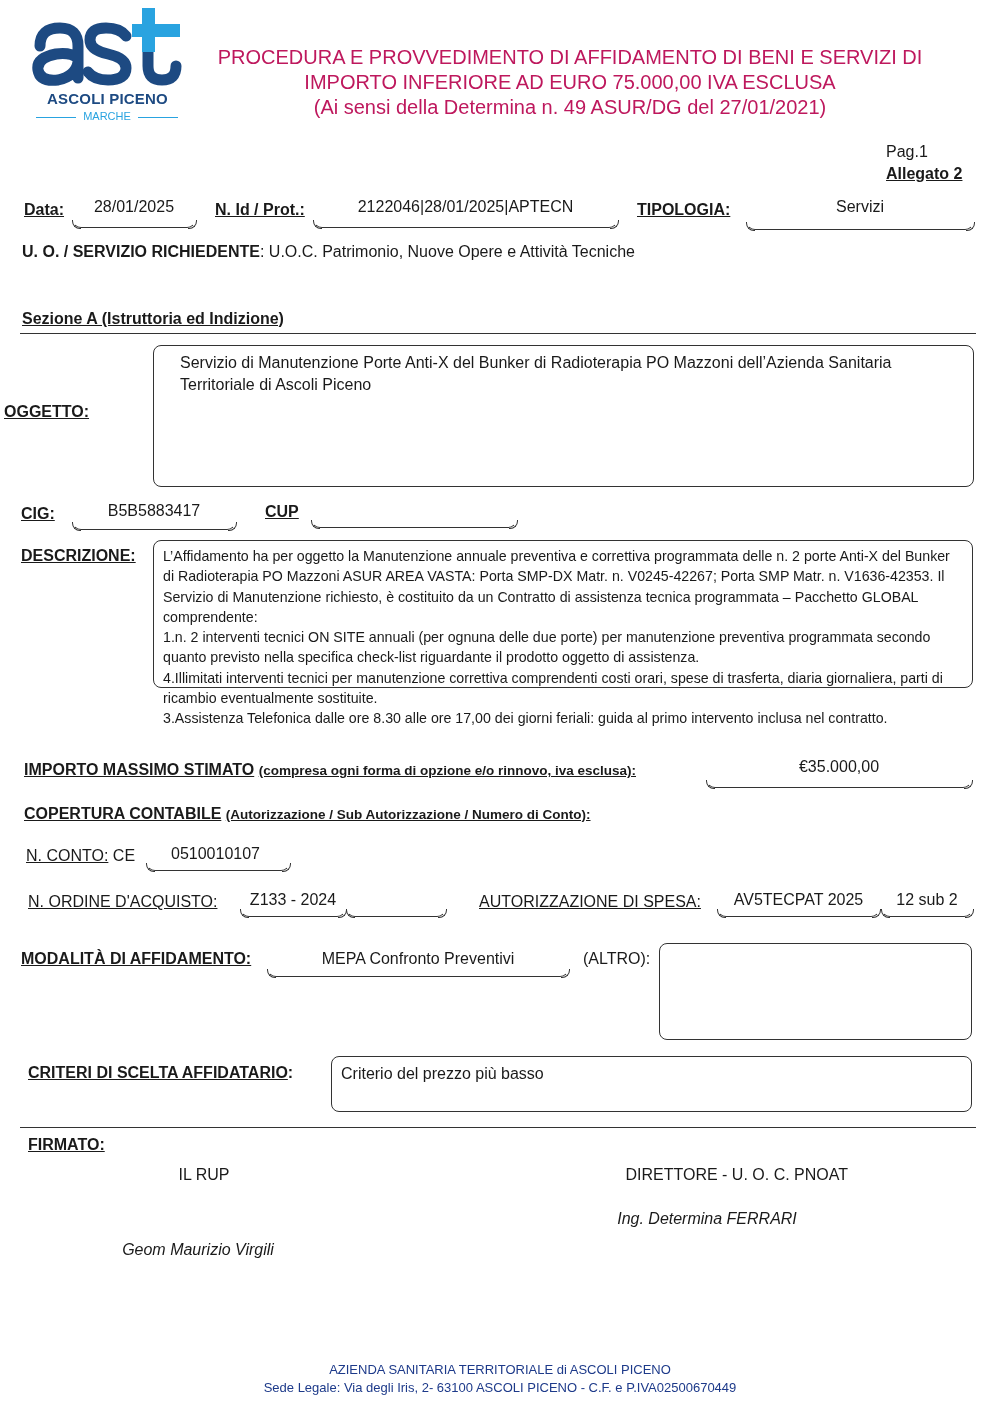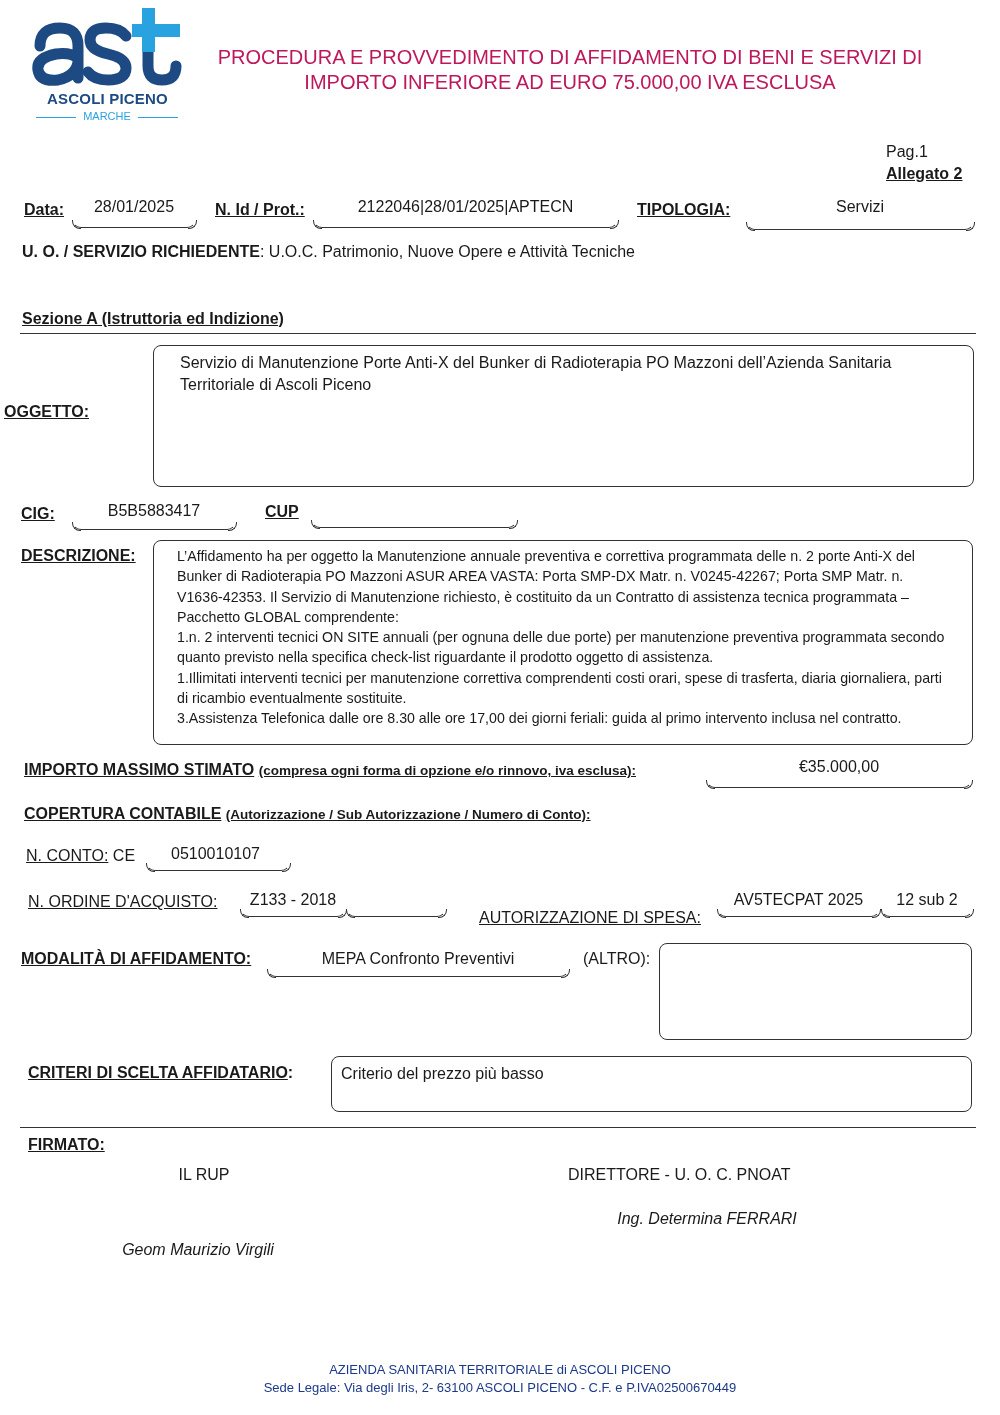--- a/index.html
+++ b/index.html
@@ -34,20 +34,21 @@
   </svg>
   <div class="abs logo-text b" style="left:0; top:84px; width:155px; text-align:center; font-size:15px; color:#1d4a82; letter-spacing:0.2px;">ASCOLI PICENO</div>
   <div class="abs" style="left:6px; top:111px; width:40px; border-top:1px solid #29a3e0;"></div>
   <div class="abs logo-text" style="left:46px; top:104px; width:62px; text-align:center; font-size:11px; color:#29a3e0;">MARCHE</div>
   <div class="abs" style="left:108px; top:111px; width:40px; border-top:1px solid #29a3e0;"></div>
 </div>
 
 <div class="abs" style="left:200px; top:45px; width:740px; text-align:center; font-size:20px; line-height:25px; color:#be185d;">
   <div>PROCEDURA E PROVVEDIMENTO DI AFFIDAMENTO DI BENI E SERVIZI DI</div>
   <div>IMPORTO INFERIORE AD EURO 75.000,00 IVA ESCLUSA</div>
+  <div>(Ai sensi della Determina n. 49 ASUR/DG del 27/01/2021)</div>
 </div>
 
 <div class="abs" style="left:886px; top:143px; font-size:16px;">Pag.1</div>
 <div class="abs b u" style="left:886px; top:165px; font-size:16px;">Allegato 2</div>
 
 <div class="abs b u" style="left:24px; top:201px;">Data:</div>
 <div class="field" style="left:72px; top:198px; width:124px; height:30px;"><span>28/01/2025</span></div>
 
 <div class="abs b u" style="left:215px; top:201px;">N. Id / Prot.:</div>
 <div class="field" style="left:313px; top:198px; width:305px; height:30px;"><span>2122046|28/01/2025|APTECN</span></div>
@@ -64,24 +65,24 @@
 
 <div class="abs b u" style="left:4px; top:356px;margin-top:47px;">OGGETTO:</div>
 <div class="box" style="left:153px; top:345px; width:821px; height:142px; padding-right:40px;padding-left:26px;">Servizio di Manutenzione Porte Anti-X del Bunker di Radioterapia PO Mazzoni dell’Azienda Sanitaria Territoriale di Ascoli Piceno</div>
 
 <div class="abs b u" style="left:21px; top:505px;">CIG:</div>
 <div class="field" style="left:72px; top:502px; width:164px; height:28px;"><span>B5B5883417</span></div>
 <div class="abs b u" style="left:265px; top:503px;">CUP</div>
 <div class="field" style="left:311px; top:500px; width:206px; height:28px;"><span></span></div>
 
 <div class="abs b u" style="left:21px; top:547px;">DESCRIZIONE:</div>
-<div class="box" style="left:153px; top:540px; width:820px; height:205px; font-size:14.2px; line-height:20.3px; padding:5px 23px;">
+<div class="box" style="left:153px; top:540px; width:820px; height:148px; font-size:14.2px; line-height:20.3px; padding:5px 9px;">
   <div>L’Affidamento ha per oggetto la Manutenzione annuale preventiva e correttiva programmata delle n. 2 porte Anti-X del Bunker di Radioterapia PO Mazzoni ASUR AREA VASTA: Porta SMP-DX Matr. n. V0245-42267; Porta SMP Matr. n. V1636-42353. Il Servizio di Manutenzione richiesto, è costituito da un Contratto di assistenza tecnica programmata – Pacchetto GLOBAL comprendente:</div>
   <div>1.n. 2 interventi tecnici ON SITE annuali (per ognuna delle due porte) per manutenzione preventiva programmata secondo quanto previsto nella specifica check-list riguardante il prodotto oggetto di assistenza.</div>
-  <div>1.Illimitati interventi tecnici per manutenzione correttiva comprendenti costi orari, spese di trasferta, diaria giornaliera, parti di ricambio eventualmente sostituite.</div>
+  <div>4.Illimitati interventi tecnici per manutenzione correttiva comprendenti costi orari, spese di trasferta, diaria giornaliera, parti di ricambio eventualmente sostituite.</div>
   <div>3.Assistenza Telefonica dalle ore 8.30 alle ore 17,00 dei giorni feriali: guida al primo intervento inclusa nel contratto.</div>
 </div>
 
 <div class="abs" style="left:24px; top:761px;">
   <span class="b u">IMPORTO MASSIMO STIMATO</span>
   <span class="b u" style="font-size:13.5px;">(compresa ogni forma di opzione e/o rinnovo, iva esclusa):</span>
 </div>
 <div class="field" style="left:706px; top:758px; width:266px; height:30px;"><span>€35.000,00</span></div>
 
 <div class="abs" style="left:24px; top:805px;">
@@ -89,41 +90,41 @@
   <span class="b u" style="font-size:13.5px;">(Autorizzazione / Sub Autorizzazione / Numero di Conto):</span>
 </div>
 
 <div class="abs" style="left:26px; top:847px;">
   <span class="u">N. CONTO:</span>
   <span>CE</span>
 </div>
 <div class="field" style="left:146px; top:845px; width:144px; height:26px; text-align:left; padding-left:24px;"><span>0510010107</span></div>
 
 <div class="abs u" style="left:28px; top:893px;">N. ORDINE D'ACQUISTO:</div>
-<div class="field" style="left:240px; top:891px; width:106px; height:26px;"><span>Z133 - 2018</span></div>
+<div class="field" style="left:240px; top:891px; width:106px; height:26px;"><span>Z133 - 2024</span></div>
 <div class="field" style="left:346px; top:891px; width:100px; height:26px;"><span></span></div>
 
-<div class="abs u" style="left:479px; top:893px;margin-top:16px;">AUTORIZZAZIONE DI SPESA:</div>
+<div class="abs u" style="left:479px; top:893px;">AUTORIZZAZIONE DI SPESA:</div>
 <div class="field" style="left:717px; top:891px; width:163px; height:26px;"><span>AV5TECPAT 2025</span></div>
 <div class="field" style="left:881px; top:891px; width:92px; height:26px;"><span>12 sub 2</span></div>
 
 <div class="abs b u" style="left:21px; top:950px;">MODALITÀ DI AFFIDAMENTO:</div>
 <div class="field" style="left:267px; top:950px; width:302px; height:27px;"><span>MEPA Confronto Preventivi</span></div>
 <div class="abs" style="left:583px; top:950px;">(ALTRO):</div>
 <div class="box" style="left:659px; top:943px; width:313px; height:97px;"></div>
 
 <div class="abs" style="left:28px; top:1064px;">
   <span class="b u">CRITERI DI SCELTA AFFIDATARIO</span><span class="b">:</span>
 </div>
 <div class="box" style="left:331px; top:1056px; width:641px; height:56px;">Criterio del prezzo più basso</div>
 
 <div class="hr" style="top:1127px;"></div>
 
 <div class="abs b u" style="left:28px; top:1136px;">FIRMATO:</div>
 <div class="abs" style="left:104px; top:1166px; width:200px; text-align:center;">IL RUP</div>
 <div class="abs" style="left:98px; top:1210px; width:200px; text-align:center; font-style:italic;margin-top:31px;">Geom Maurizio Virgili</div>
-<div class="abs" style="left:568px; top:1166px; width:280px; text-align:left;">DIRETTORE - U. O. C. PNOAT</div>
+<div class="abs" style="left:568px; top:1166px; width:280px; text-align:right;">DIRETTORE - U. O. C. PNOAT</div>
 <div class="abs" style="left:568px; top:1210px; width:278px; text-align:center; font-style:italic;">Ing. Determina FERRARI</div>
 
 <div class="abs" style="left:200px; top:1361px; width:600px; text-align:center; font-size:13px; line-height:18px; color:#1d3a8a;">
   <div>AZIENDA SANITARIA TERRITORIALE di ASCOLI PICENO</div>
   <div>Sede Legale: Via degli Iris, 2- 63100 ASCOLI PICENO - C.F. e P.IVA02500670449</div>
 </div>
 
 </body></html>

